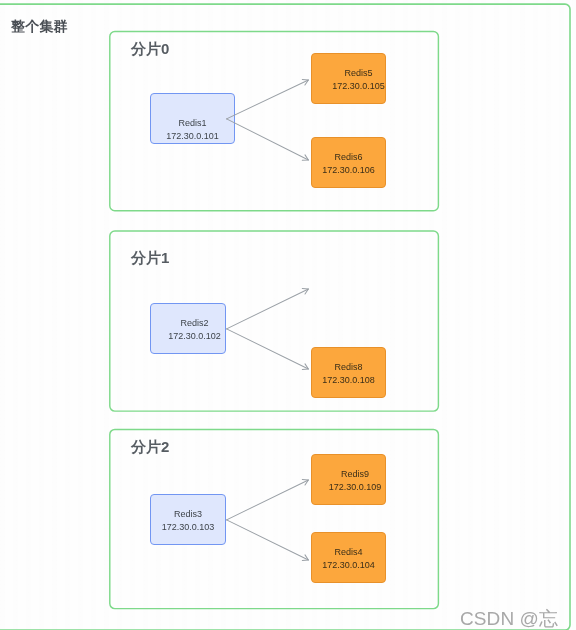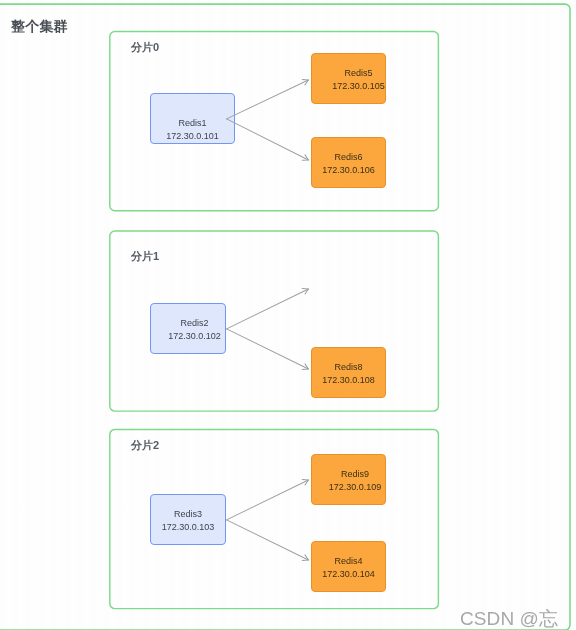--- a/index.html
+++ b/index.html
@@ -13,21 +13,21 @@
   #canvas{position:relative;width:576px;height:630px;background:var(--bg,#fefefe);}
   .stripes{position:absolute;inset:0;
     background-image:repeating-linear-gradient(90deg,
       rgba(120,120,120,0.006) 0px, rgba(120,120,120,0.006) 5px,
       rgba(120,120,120,0.0) 5px, rgba(120,120,120,0.0) 13px);
     pointer-events:none;}
   .frame-layer{position:absolute;left:0;top:0;width:576px;height:630px;pointer-events:none;}
   .cluster-label{position:absolute;left:11px;top:18px;font-size:14px;font-weight:700;color:var(--cluster-label-text,#4a4f55);
     letter-spacing:.2px;transform:translateZ(0);}
   .shard{position:absolute;left:110px;width:329px;height:179px;background:transparent;}
-  .shard-label{position:absolute;left:21px;top:9px;font-size:11px;font-weight:700;color:var(--shard-label-text,#565c62);transform:translateZ(0);}
+  .shard-label{position:absolute;left:21px;top:9px;font-size:15px;font-weight:700;color:var(--shard-label-text,#565c62);transform:translateZ(0);}
   .node{position:absolute;box-sizing:border-box;display:flex;flex-direction:column;
     align-items:center;justify-content:center;border-radius:5px;}
   .node .ln{line-height:13px;white-space:nowrap;transform:translateZ(0);}
   .node .ln:first-child{padding-top:3px;}
   .master{width:76px;height:51px;background:var(--master-fill,#dfe7fd);border:1.5px solid var(--master-border,#7296f2);
     color:var(--master-text,#3d4349);font-size:9px;border-radius:4px;}
   .slave{width:75px;height:51px;background:var(--slave-fill,#fca73d);border:1.2px solid var(--slave-border,#e8912a);
     color:var(--slave-text,#4a3a1c);font-size:9px;border-radius:4px;}
   .arrows{position:absolute;left:0;top:0;overflow:visible;}
   .watermark{position:absolute;left:460px;top:606px;font-size:19px;color:var(--watermark-text,#a8a8a8);letter-spacing:.1px;transform:translateZ(0);}
@@ -87,21 +87,21 @@
       <div class="shard" style="top: 429px;">
         <div class="shard-label">分片2</div>
         <div class="node master" style="left: 40px; top: 65px; width: 76px; height: 51px;">
           <div class="ln">Redis3</div>
           <div class="ln">172.30.0.103</div>
         </div>
         <div class="node slave" style="left: 201px; top: 25px; padding-left: 13px;">
           <div class="ln">Redis9</div>
           <div class="ln">172.30.0.109</div>
         </div>
-        <div class="node slave" style="left: 201px; top: 112px;">
+        <div class="node slave" style="left: 201px; top: 103px;">
           <div class="ln">Redis4</div>
           <div class="ln">172.30.0.104</div>
         </div>
         <svg class="arrows" width="329" height="179" viewBox="0 0 329 179" style="position: absolute; left: 0px; top: 0px;">
           <path d="M116.6 90.9 L198.4 51.0" stroke="#9aa0a6" stroke-width="1.05" fill="none" stroke-linecap="round"></path>
           <path d="M195.0 56.0 L198.4 51.0 L192.3 50.6" stroke="#9aa0a6" stroke-width="1.05" fill="none" stroke-linecap="round" stroke-linejoin="round"></path>
           <path d="M116.6 90.9 L198.4 131.0" stroke="#9aa0a6" stroke-width="1.05" fill="none" stroke-linecap="round"></path>
           <path d="M192.3 131.4 L198.4 131.0 L195.0 125.9" stroke="#9aa0a6" stroke-width="1.05" fill="none" stroke-linecap="round" stroke-linejoin="round"></path>
         </svg>
       </div>

